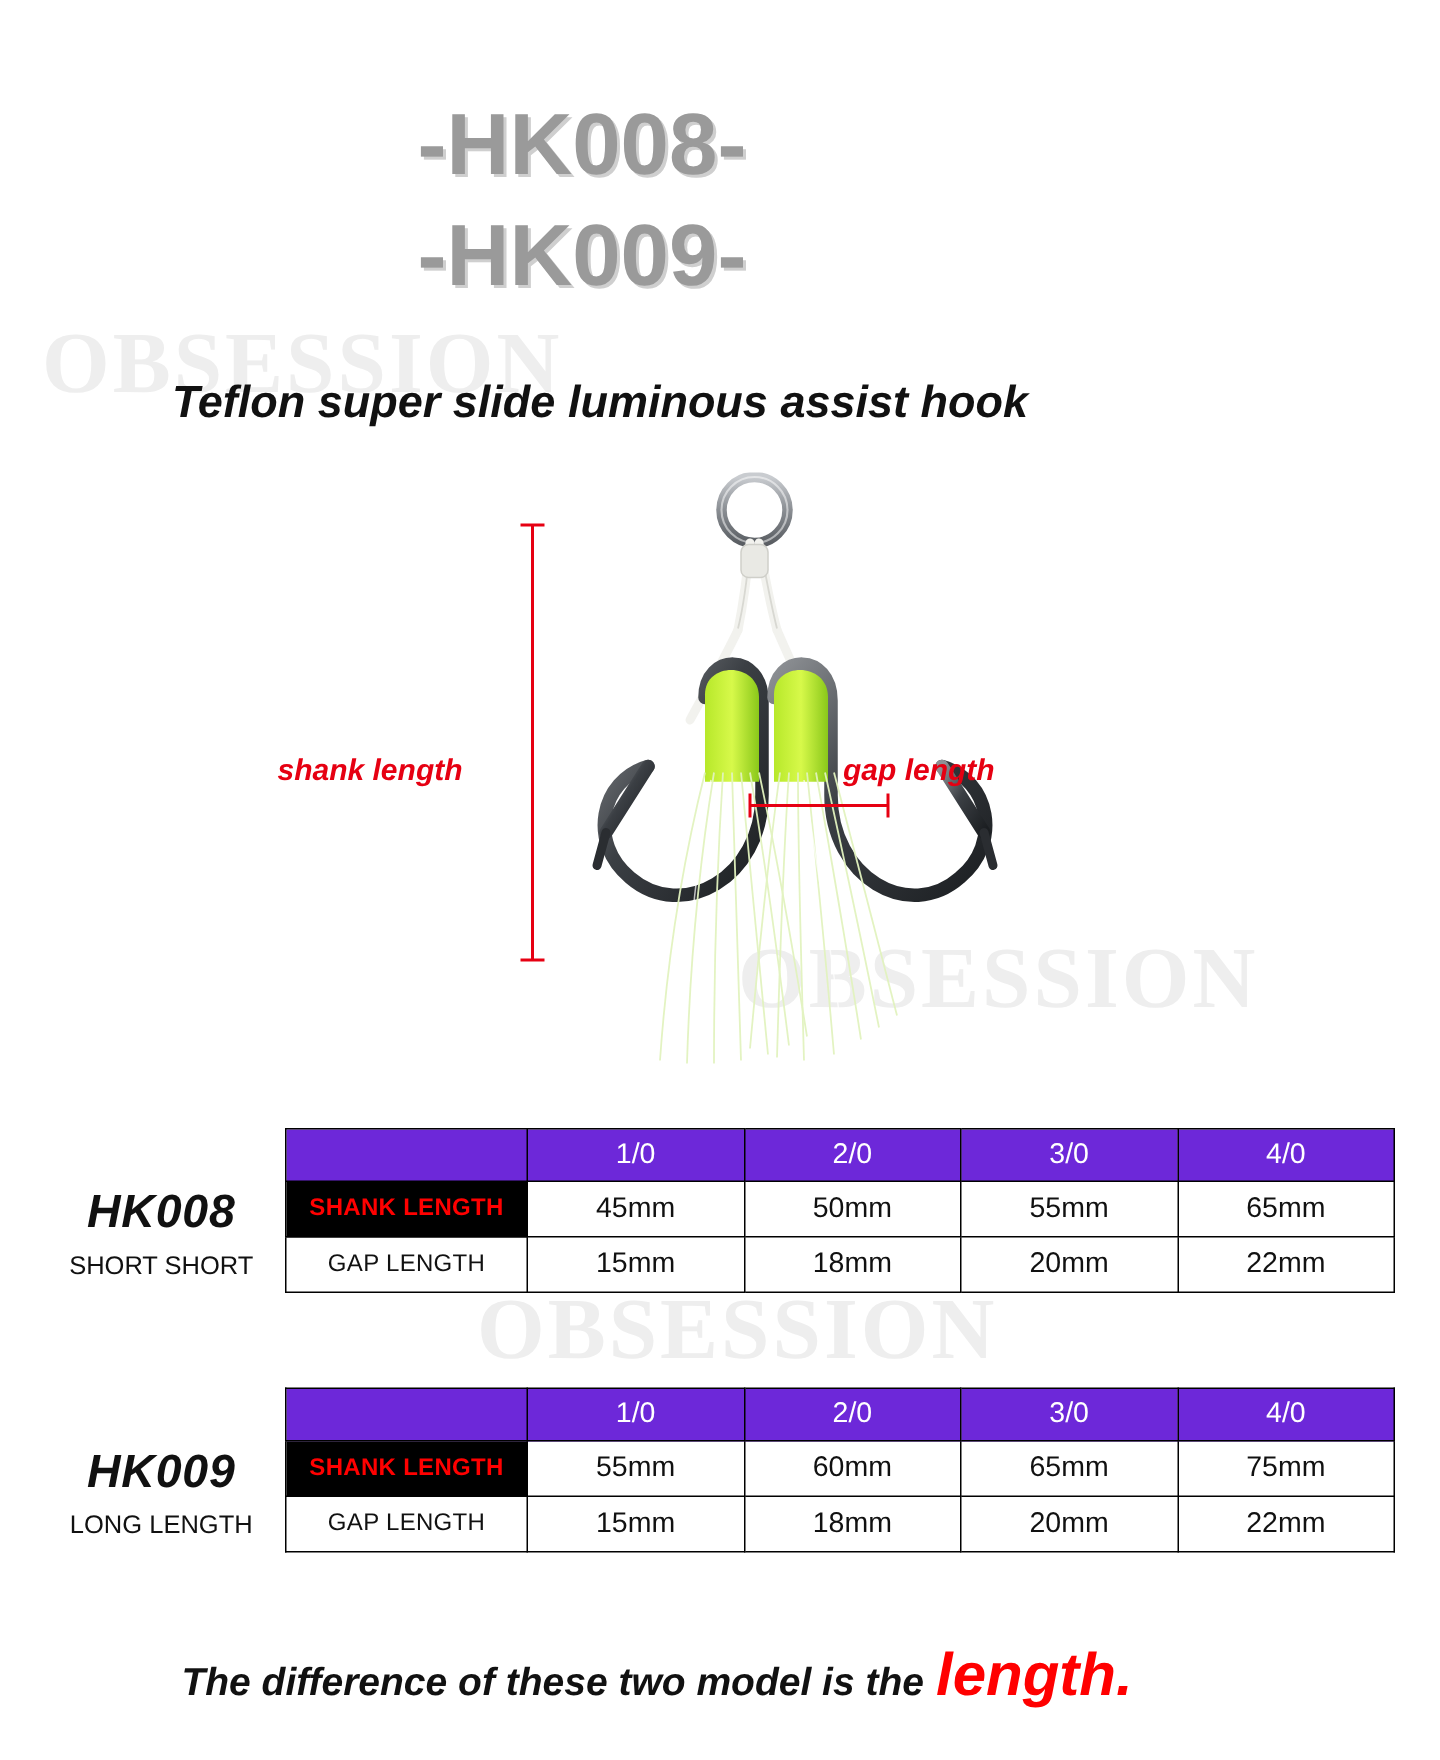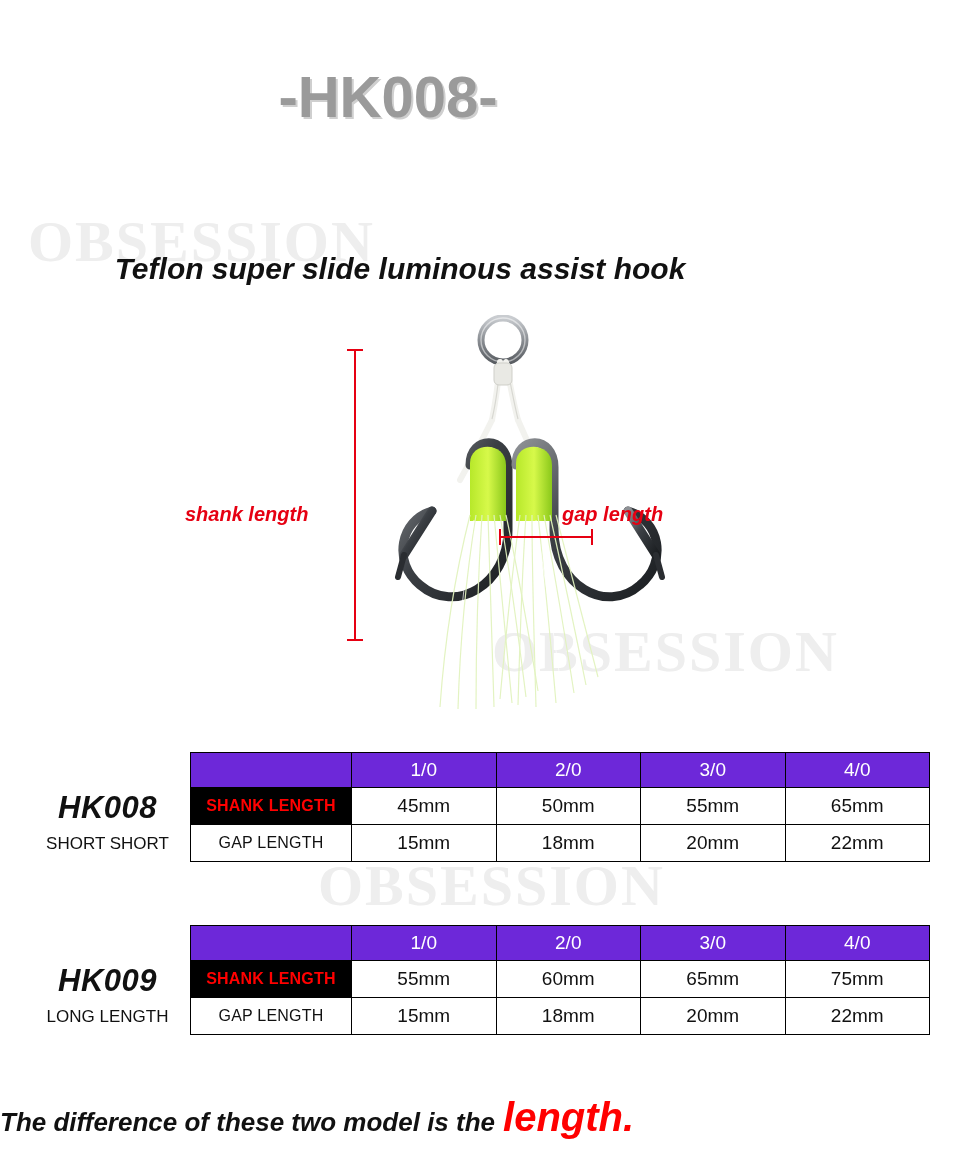--- a/index.html
+++ b/index.html
@@ -154,21 +154,21 @@
     font-weight: 700;
   }
   table.spec tr.head td.corner { width: 160px; }
 
   
   .footer {
     position: absolute;
     top: 1095px;
     left: 0;
     width: 876px;
-    text-align: left;
+    text-align: center;
     z-index: 3;
     white-space: nowrap;
   }
   .footer .f-text {
     font-size: 26px;
     font-style: italic;
     font-weight: 700;
     color: #111;
     vertical-align: baseline;
   }
@@ -183,20 +183,21 @@
 </style>
 </head>
 <body>
 
 <div class="wm wm-1">OBSESSION</div>
 <div class="wm wm-2">OBSESSION</div>
 <div class="wm wm-3">OBSESSION</div>
 
 <div class="title-block">
   <div class="model-title">-HK008-</div>
+  <div class="model-title">-HK009-</div>
 </div>
 <div class="subtitle">Teflon super slide luminous assist hook</div>
 
 <div class="art">
   <svg width="960" height="420" viewBox="0 0 960 420" xmlns="http://www.w3.org/2000/svg">
     <defs>
       <linearGradient id="steel" x1="0" y1="0" x2="1" y2="1">
         <stop offset="0%" stop-color="#8e9195"></stop>
         <stop offset="45%" stop-color="#3b3f44"></stop>
         <stop offset="100%" stop-color="#1b1e21"></stop>

